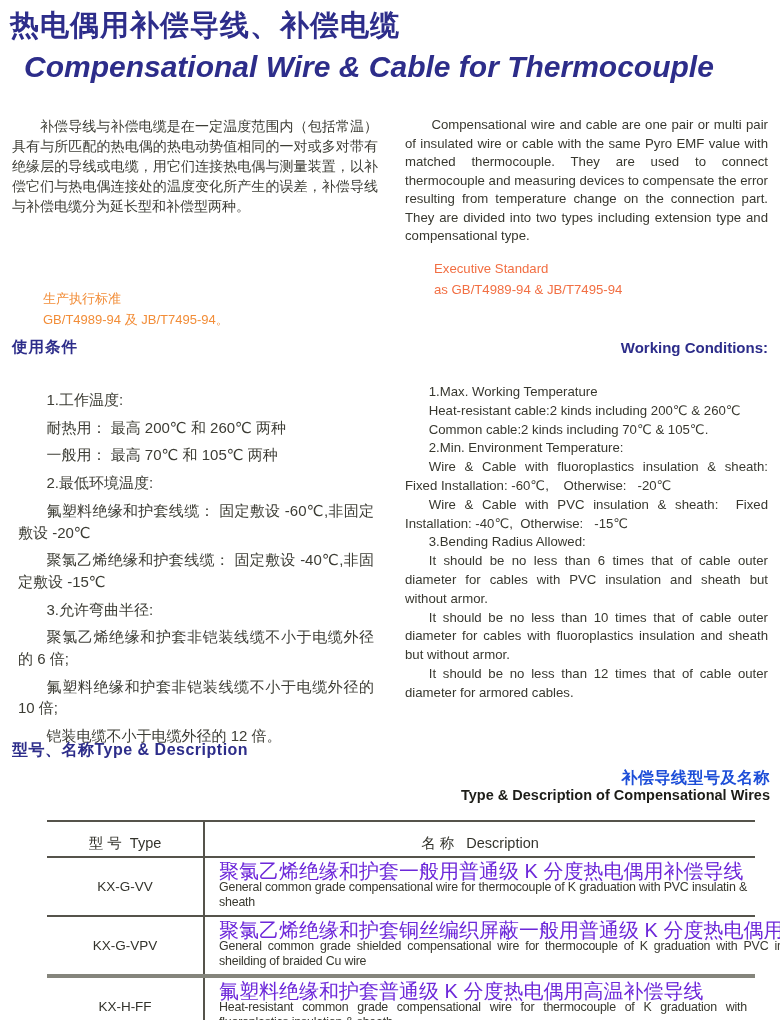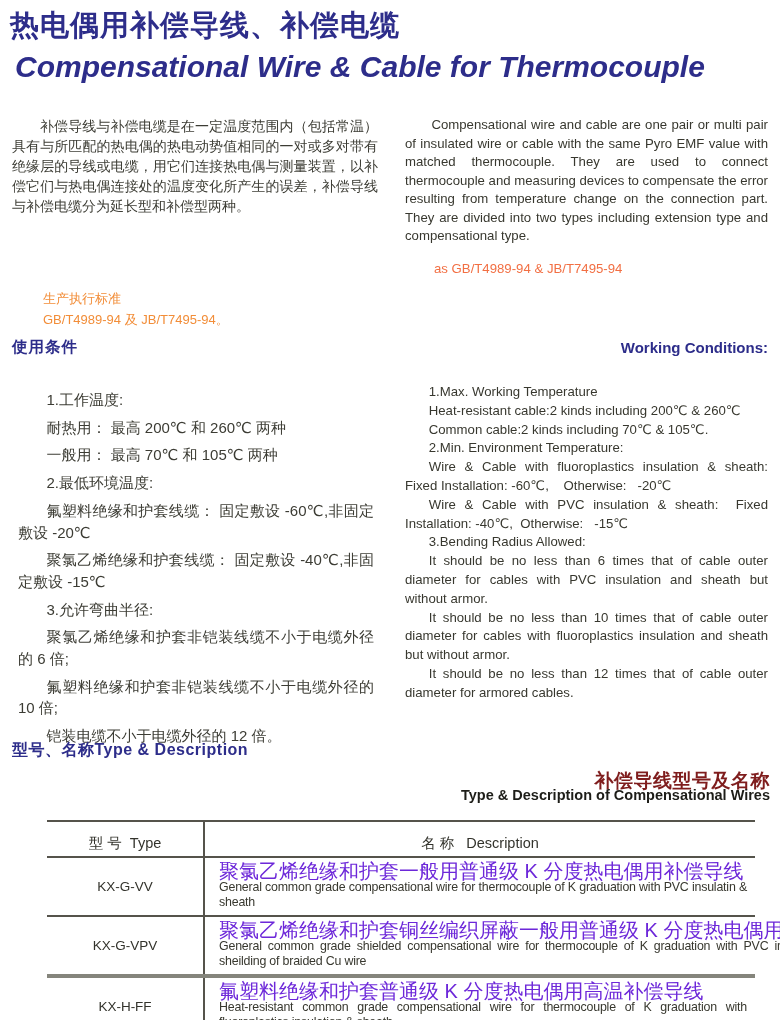--- a/index.html
+++ b/index.html
@@ -10,21 +10,21 @@
     -webkit-font-smoothing:antialiased;
   }
   .abs{position:absolute;}
   
   .title-cn{
     left:10px;top:6px;
     font-size:29px;font-weight:bold;color:#2d2d8a;
     letter-spacing:1px;white-space:nowrap;
   }
   .title-en{
-    left:15px;top:50px;
+    left:24px;top:50px;
     font-size:30px;font-weight:bold;font-style:italic;color:#2d2d8a;
     white-space:nowrap;letter-spacing:0px;
   }
   
   .intro-cn{
     left:12px;top:116px;width:366px;
     font-size:14px;line-height:20px;text-align:justify;text-indent:2em;
     color:#3c3c34;
   }
   .intro-en{
@@ -61,21 +61,21 @@
     margin:0;font-size:13.2px;line-height:18.8px;
     text-indent:1.8em;text-align:justify;color:#38382f;
   }
   
   .type-head{
     left:12px;top:740px;
     font-size:16px;font-weight:bold;color:#2d2d8a;letter-spacing:0.5px;
   }
   .sub-cn{
     right:10px;top:768px;
-    font-size:19px;font-weight:bold;color:#7f1d1d;letter-spacing:0.5px;
+    font-size:16px;font-weight:bold;color:#1d4ed8;letter-spacing:0.5px;
   }
   .sub-en{
     right:10px;top:787px;
     font-size:14.5px;font-weight:bold;color:#1d1d18;
   }
   
   .spec-table{
     left:47px;top:820px;width:708px;
     border-top:2px solid #55534b;
   }
@@ -116,20 +116,21 @@
 <div class="abs title-en">Compensational Wire &amp; Cable for Thermocouple</div>
 
 <div class="abs intro-cn">补偿导线与补偿电缆是在一定温度范围内（包括常温）具有与所匹配的热电偶的热电动势值相同的一对或多对带有绝缘层的导线或电缆，用它们连接热电偶与测量装置，以补偿它们与热电偶连接处的温度变化所产生的误差，补偿导线与补偿电缆分为延长型和补偿型两种。</div>
 <div class="abs intro-en">Compensational wire and cable are one pair or multi pair of insulated wire or cable with the same Pyro EMF value with matched thermocouple. They are used to connect thermocouple and measuring devices to compensate the error resulting from temperature change on the connection part. They are divided into two types including extension type and compensational type.</div>
 
 <div class="abs std-cn">
   <div>生产执行标准</div>
   <div>GB/T4989-94 及 JB/T7495-94。</div>
 </div>
 <div class="abs std-en">
+  <div>Executive Standard</div>
   <div>as GB/T4989-94 &amp; JB/T7495-94</div>
 </div>
 
 <div class="abs wc-head-cn">使用条件</div>
 <div class="abs wc-head-en">Working Conditions:</div>
 
 <div class="abs wc-cn">
   <p>1.工作温度:</p>
   <p>耐热用： 最高 200℃ 和 260℃ 两种</p>
   <p>一般用： 最高 70℃ 和 105℃ 两种</p>

